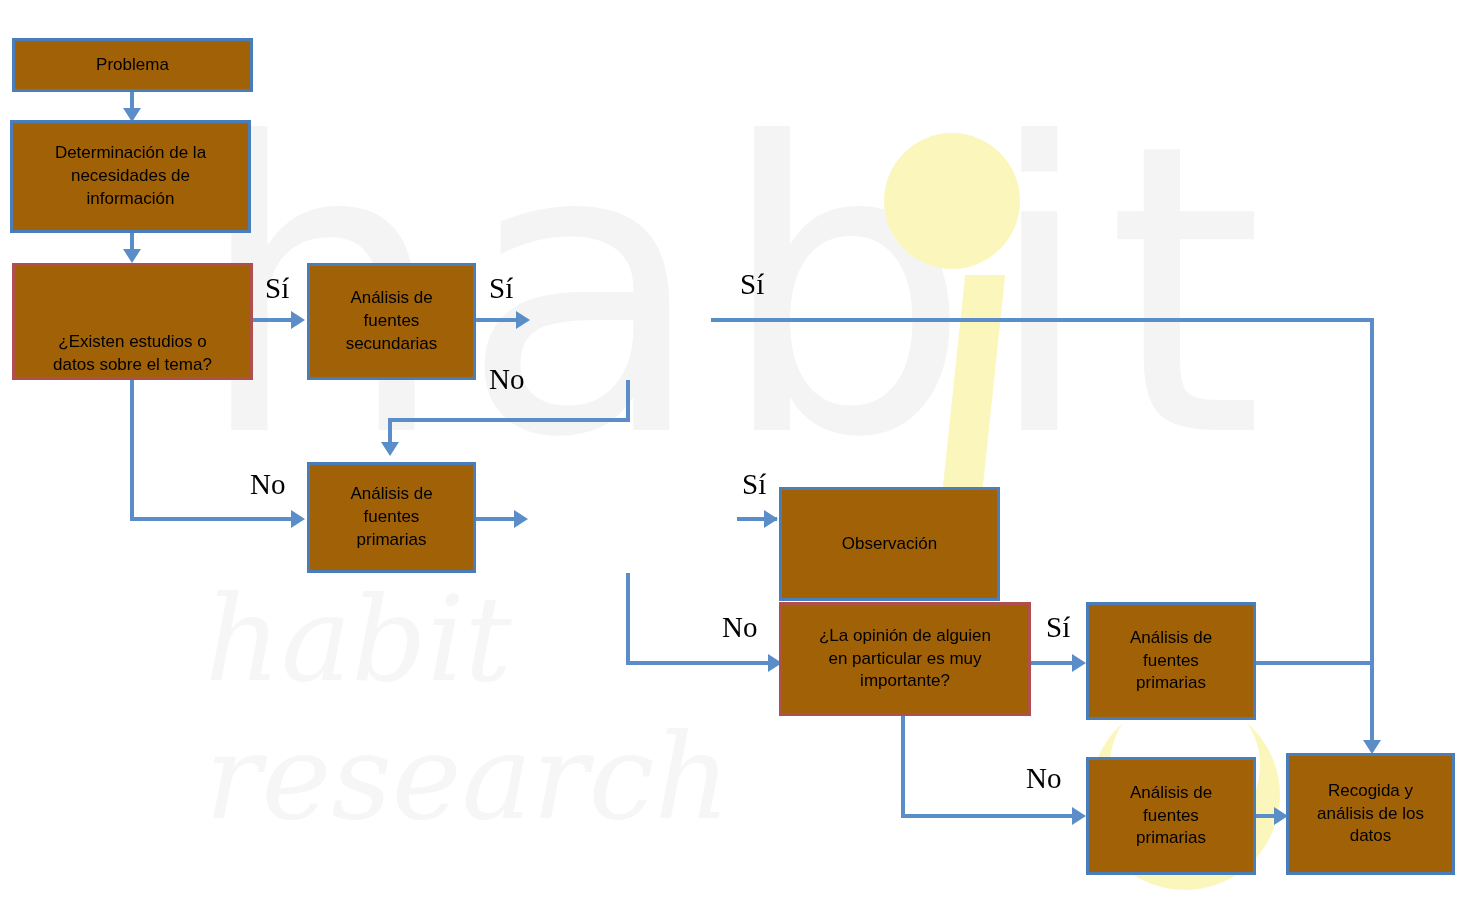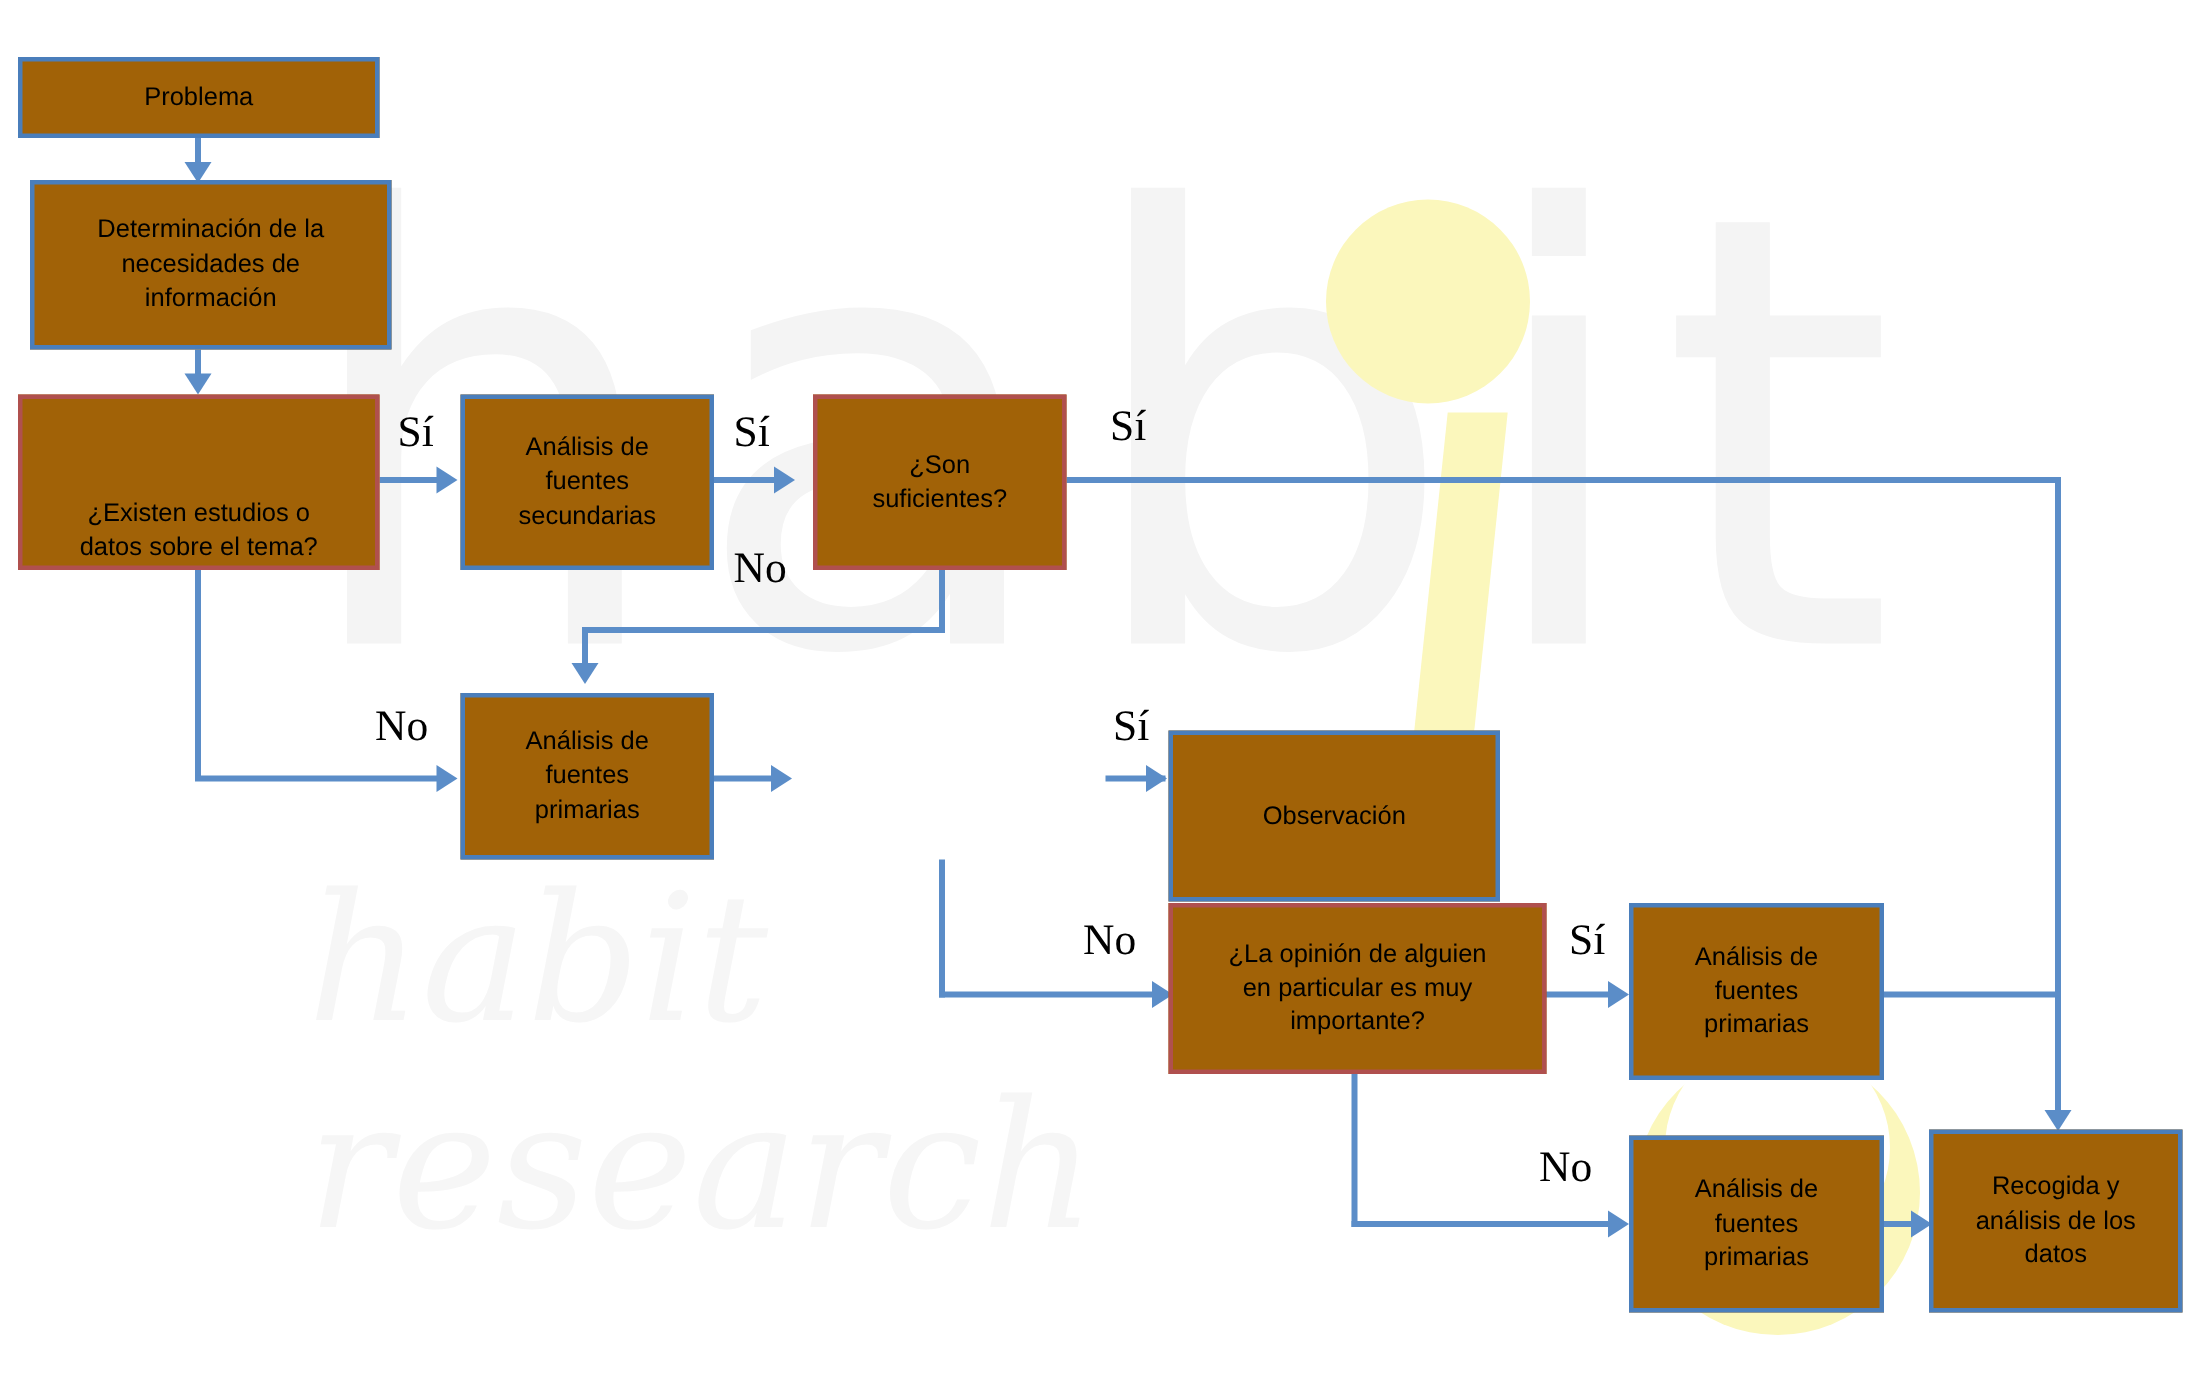--- a/index.html
+++ b/index.html
@@ -166,35 +166,32 @@
   <div class="seg h" style="left:901px; top:814px; width:176px;"></div>
   <div class="arrow right" style="left:1072px; top:807px;"></div>
 
   <div class="seg h" style="left:1256px; top:814px; width:28px;"></div>
   <div class="arrow right" style="left:1274px; top:807px;"></div>
 
   <div class="node blue" style="left:12px; top:38px; width:241px; height:54px;">
     <span class="txt">Problema</span>
   </div>
 
-  <div class="node blue" style="left:20px; top:120px; width:241px; height:113px;">
+  <div class="node blue" style="left:10px; top:120px; width:241px; height:113px;">
     <span class="txt">Determinación de la<br>necesidades de<br>información</span>
   </div>
 
   <div class="node red" style="left:12px; top:263px; width:241px; height:117px;align-items:flex-end;">
     <span class="txt">¿Existen estudios o<br>datos sobre el tema?</span>
   </div>
 
   <div class="node blue" style="left:307px; top:263px; width:169px; height:117px;">
     <span class="txt">Análisis de<br>fuentes<br>secundarias</span>
   </div>
 
-  <div class="node red" style="left:542px; top:263px; width:169px; height:117px;">
-    <span class="txt">¿Son<br>suficientes?</span>
-  </div>
 
   <div class="node blue" style="left:307px; top:462px; width:169px; height:111px;">
     <span class="txt">Análisis de<br>fuentes<br>primarias</span>
   </div>
 
 
   <div class="node blue" style="left:779px; top:459px; width:221px; height:114px;margin-top:28px;">
     <span class="txt">Observación</span>
   </div>
 

